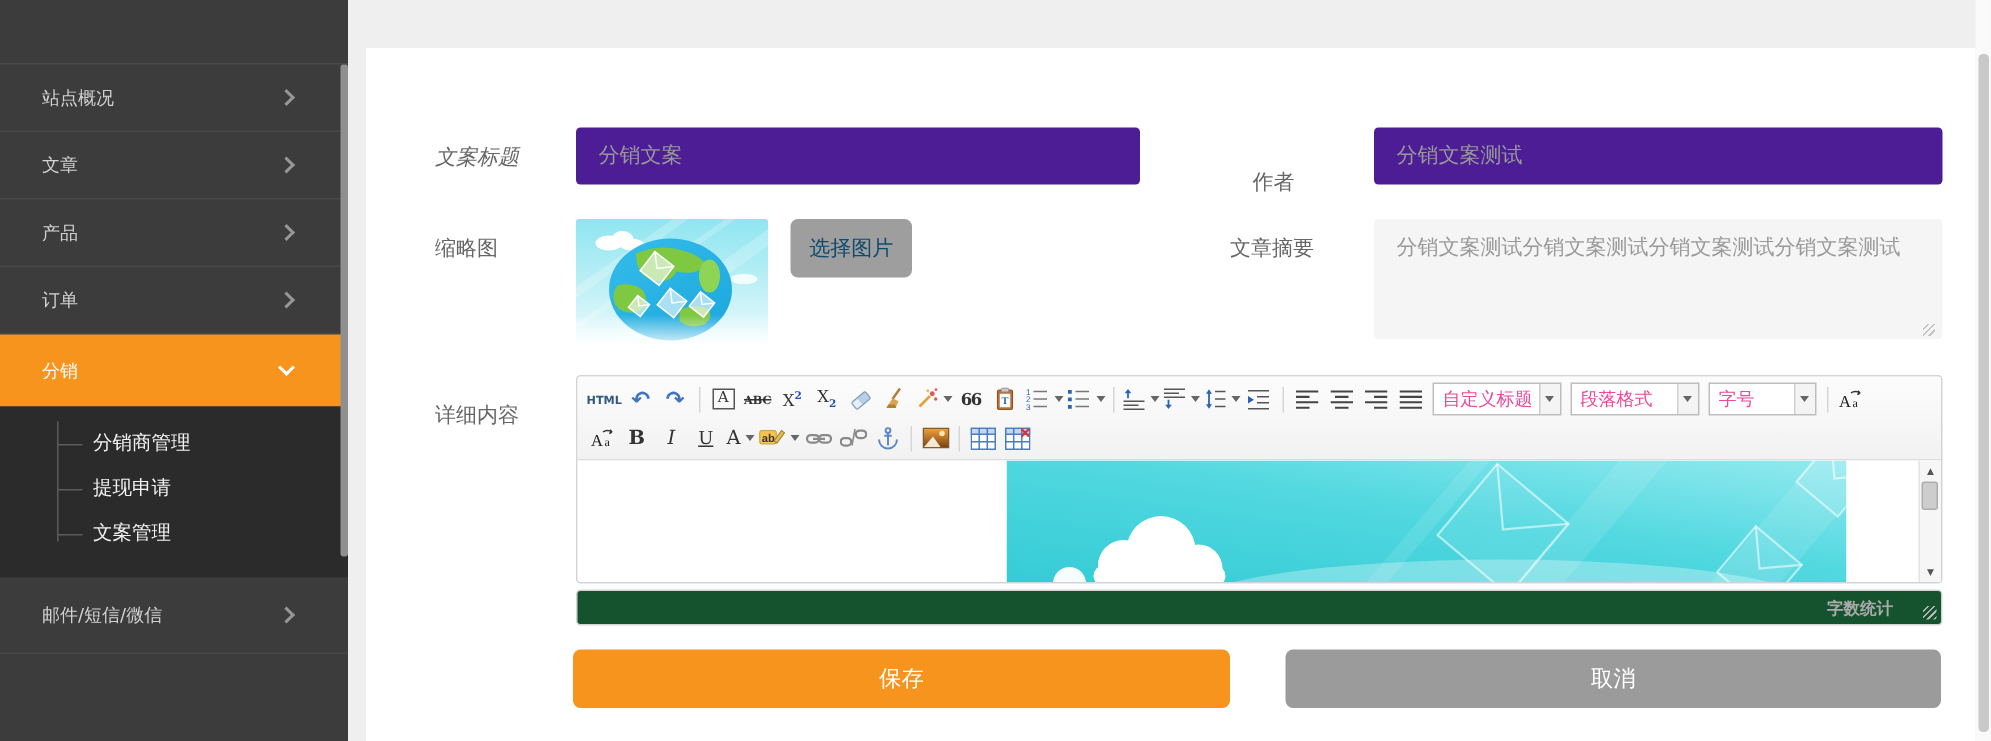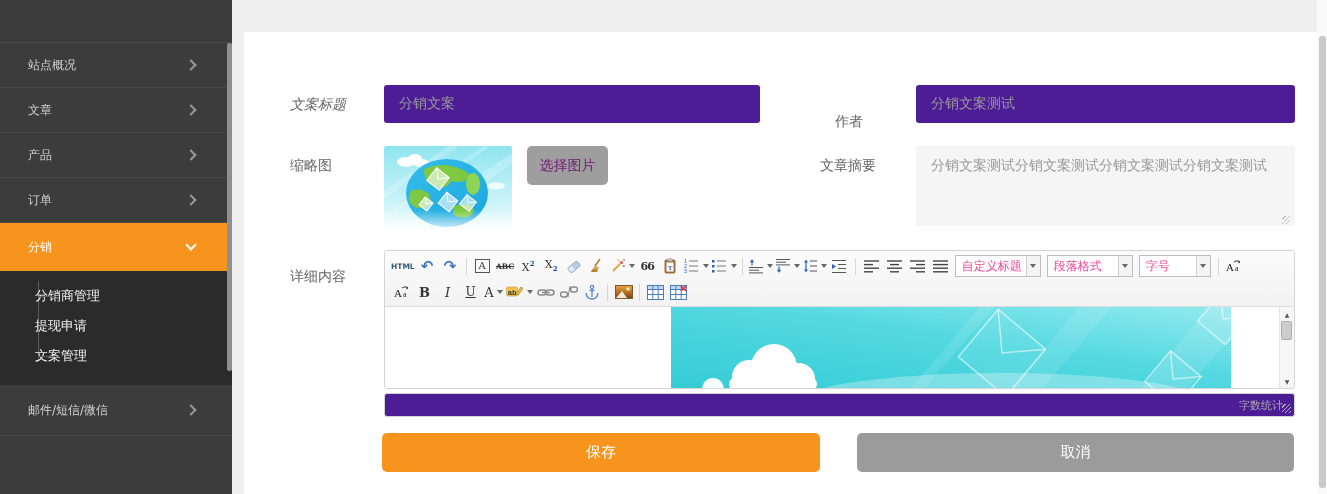--- a/index.html
+++ b/index.html
@@ -13,21 +13,21 @@
   .sb-head { height:43px; border-bottom:1px solid #4a4a4a; }
   .sb-item { height:45px; border-bottom:1px solid #494949; display:flex; align-items:center;
              justify-content:space-between; padding:0 37px 0 28px; color:#d2d2d2; font-size:12px; cursor:pointer; }
   .sb-item.tall { height:51px; }
   .sb-item.active { background:#f7941e; color:#fff; border-bottom:none; height:48px; }
   .chev { width:8px; height:8px; border-right:2px solid #979797; border-top:2px solid #979797;
           transform:rotate(45deg); flex:0 0 auto; }
   .chev.down { border-color:#fff; transform:rotate(135deg); margin-top:-5px; }
   #submenu { background:#2b2b2b; padding:10px 0 14px; position:relative; }
   #submenu::before { content:""; position:absolute; left:38px; top:10px; height:80px; width:1px; background:#5c5c5c; }
-  .sub-item { height:30px; line-height:30px; padding-left:35px; color:#f2f2f2; font-size:13px; position:relative; cursor:pointer; }
+  .sub-item { height:30px; line-height:30px; padding-left:62px; color:#f2f2f2; font-size:13px; position:relative; cursor:pointer; }
   .sub-item::before { content:""; position:absolute; left:38px; top:15px; width:17px; height:1px; background:#5c5c5c; }
   .sb-pad { height:8px; }
   #sb-scroll-thumb { position:absolute; left:227px; top:43px; width:5px; height:328px; background:#8f8f8f; border-radius:2px; }
   
   #panel { position:absolute; left:244px; top:32px; width:1073px; height:462px; background:#fff; }
   .flabel { position:absolute; color:#666; font-size:14px; z-index:2; }
   #lbl-title   { left:290px; top:96px;font-style:italic; }
   #lbl-author  { left:835px; top:100px;margin-top:13px; }
   #lbl-thumb   { left:290px; top:157px; }
   #lbl-summary { left:820px; top:157px; }
@@ -37,21 +37,21 @@
   #inp-title  { left:384px; top:85px; width:376px; height:38px; }
   #inp-author { left:916px; top:85px; width:379px; height:38px; }
   #ta-summary { position:absolute; left:916px; top:146px; width:379px; height:80px; background:#f5f5f5;
                 border:0; border-radius:3px; padding:9px 15px; font-size:14px; color:#999; resize:none;
                 outline:none; font-family:inherit; line-height:1.5; z-index:2; }
   #ta-grip { position:absolute; left:1282px; top:216px; width:8px; height:8px; z-index:3;
              background:repeating-linear-gradient(135deg,transparent 0 2px,#c4c4c4 2px 3px); cursor:nwse-resize; }
   #thumb { position:absolute; left:384px; top:146px; width:128px; height:84px; border-radius:2px; overflow:hidden; z-index:2; }
   #thumb svg { display:block; }
   #btn-choose { position:absolute; left:527px; top:146px; width:81px; height:39px; background:#9e9e9e;
-                color:#701a75; border:none; border-radius:5px; font-size:14px; cursor:pointer; font-family:Liberation Sans, sans-serif; z-index:2; }
+                color:#0c4a6e; border:none; border-radius:5px; font-size:14px; cursor:pointer; font-family:Liberation Sans, sans-serif; z-index:2; }
   
   #editor { position:absolute; left:384px; top:250px; width:911px; z-index:2; }
   .ed-box { border:1px solid #d4d4d4; border-radius:3px; overflow:hidden; background:#fff; }
   .ed-toolbar { background:linear-gradient(#fcfcfc,#f2f2f2); border-bottom:1px solid #dcdcdc; padding:2px 5px 1px; }
   .tb-row { display:flex; align-items:center; height:26px; }
   .ti { display:inline-flex; align-items:center; justify-content:center; min-width:21px; height:22px;
         border-radius:2px; cursor:pointer; font-family:"DejaVu Serif","Liberation Serif",serif; color:#333; margin:12px 1px; }
   .tb-sep { width:1px; height:17px; background:#d6d6d6; margin:0 4px; flex:0 0 auto; }
   .tb-caret { width:0; height:0; border-left:3px solid transparent; border-right:3px solid transparent;
               border-top:4px solid #666; margin-left:3px; }
@@ -74,22 +74,22 @@
   .ed-content { height:81px; background:#fff; position:relative; }
   .ed-banner { position:absolute; left:286px; top:0; width:560px; height:81px; }
   .ed-banner svg { display:block; }
   .ed-scroll { position:absolute; right:0; top:0; width:15px; height:81px; background:#f6f6f6; border-left:1px solid #e4e4e4; }
   .ed-arrow { position:absolute; left:0; width:14px; height:12px; font-size:6px; color:#555;
               display:flex; align-items:center; justify-content:center; cursor:pointer; }
   .ed-arrow.up { top:1px; } .ed-arrow.dn { bottom:1px; }
   .ed-thumb { position:absolute; left:1px; top:14px; width:11px; height:19px; background:#cdcdcd;
               border:1px solid #adadad; border-radius:2px; cursor:pointer; }
   #word-bar { position:absolute; left:384px; top:393px; width:911px; height:24px; border:1px solid #d4d4d4;
-              border-radius:3px; background:#4c1d95; display:flex; align-items:center; justify-content:flex-end;
-              padding-right:11px; color:#aaa; font-size:11px; z-index:2; }
+              border-radius:3px; background:#14532d; display:flex; align-items:center; justify-content:flex-end;
+              padding-right:32px; color:#aaa; font-size:11px; z-index:2;font-weight:bold; }
   #word-bar .grip { position:absolute; right:3px; bottom:3px; width:9px; height:9px;
               background:repeating-linear-gradient(135deg,transparent 0 2px,#b5b5b5 2px 3px); cursor:nwse-resize; }
   
   #btn-save { position:absolute; left:382px; top:433px; width:438px; height:39px; background:#f7941e;
               color:#fff; border:none; border-radius:5px; font-size:15px; cursor:pointer; font-family:inherit; z-index:2; }
   #btn-cancel { position:absolute; left:857px; top:433px; width:437px; height:39px; background:#9b9b9b;
               color:#fff; border:none; border-radius:5px; font-size:15px; cursor:pointer; font-family:inherit; z-index:2; }
   
   #pg-scroll { position:absolute; right:0; top:0; width:10px; height:494px; background:#fafafa; z-index:9; }
   #pg-thumb { position:absolute; right:1px; top:36px; width:7px; height:452px; background:#c9c9c9; border-radius:3px; cursor:pointer; }

